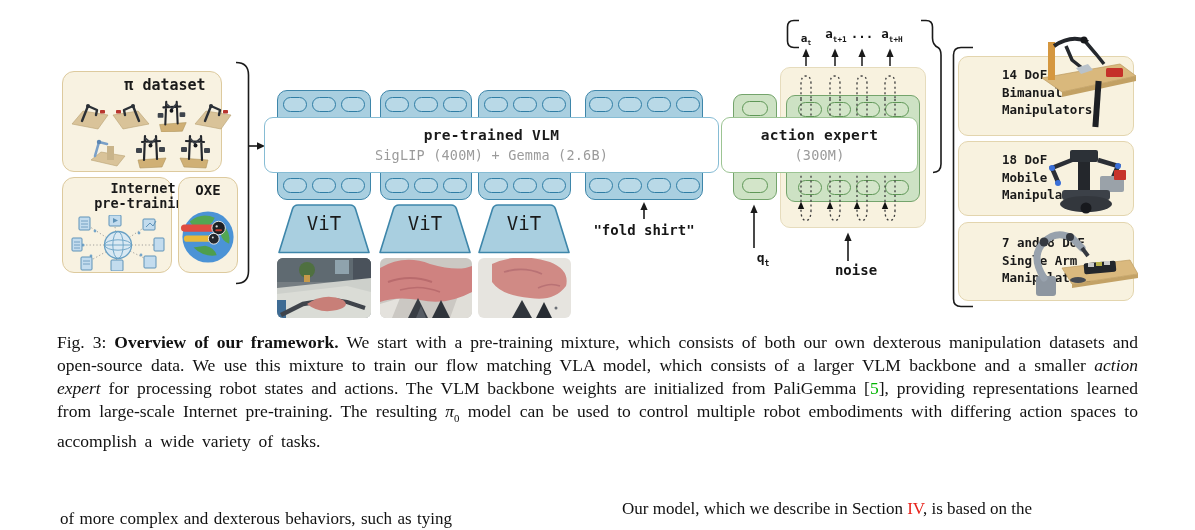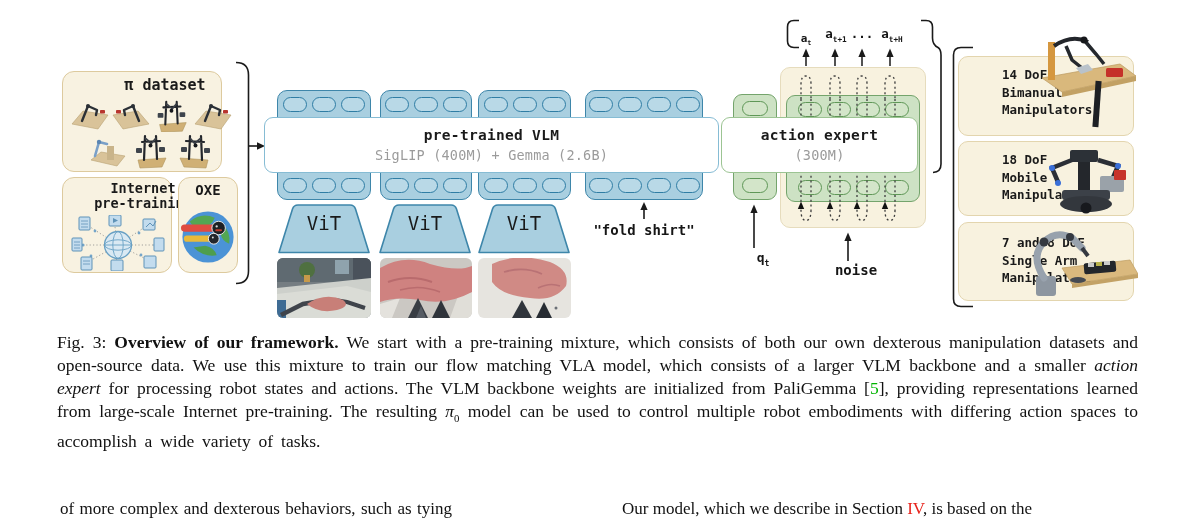--- a/index.html
+++ b/index.html
@@ -44,21 +44,21 @@
   .robopic { position:absolute; z-index:4; }
 
   #overlay { position:absolute; left:0; top:0; z-index:2; pointer-events:none; }
 
   
   .caption { position:absolute; left:57px; top:331px; width:1081px; z-index:6;
              font-family:"Liberation Serif", serif; font-size:17.5px; line-height:23px;
              color:#111; text-align:justify; word-spacing:3.5px; }
   .bodycol { position:absolute; top:499px; z-index:6; font-family:"Liberation Serif", serif;
              font-size:17px; color:#111; }
-  #body-left  { left:60px;  width:392px; text-align:justify; text-align-last:justify; }
+  #body-left  { left:60px;  width:392px; text-align:justify; text-align-last:justify;margin-top:10px; }
   #body-right { left:622px; width:520px; }
 
   .seg-b { font-weight:bold; }
   .seg-i { font-style:italic; }
   .seg-g { color:#00b400; }
   .seg-r { color:#e8241d; }
 </style>
 </head>
 <body>
 

